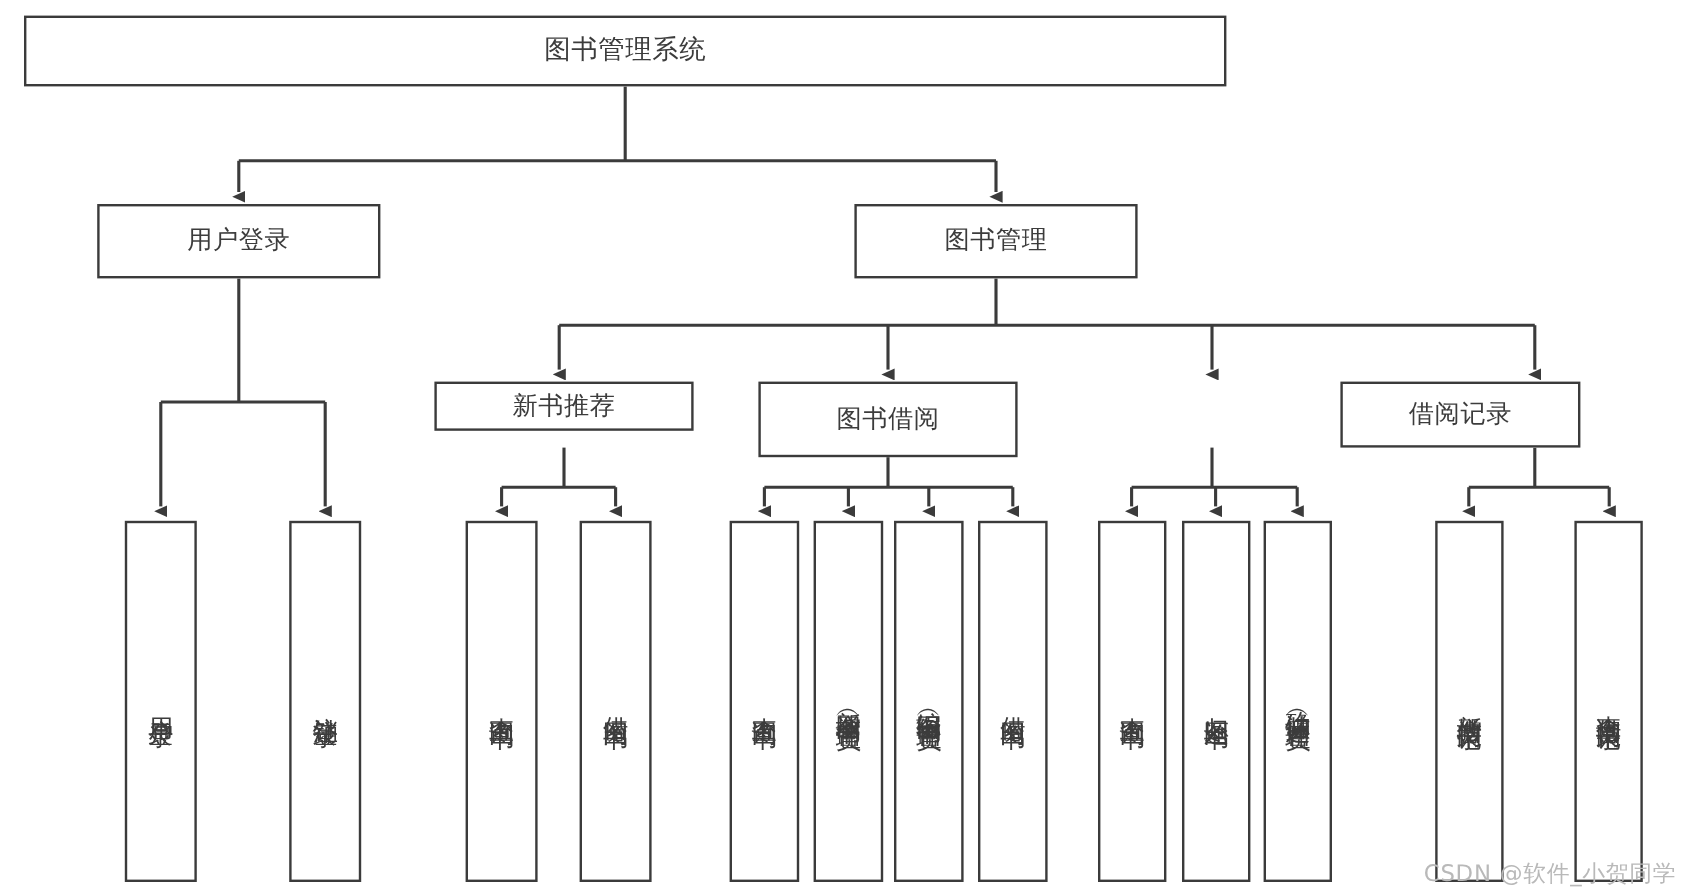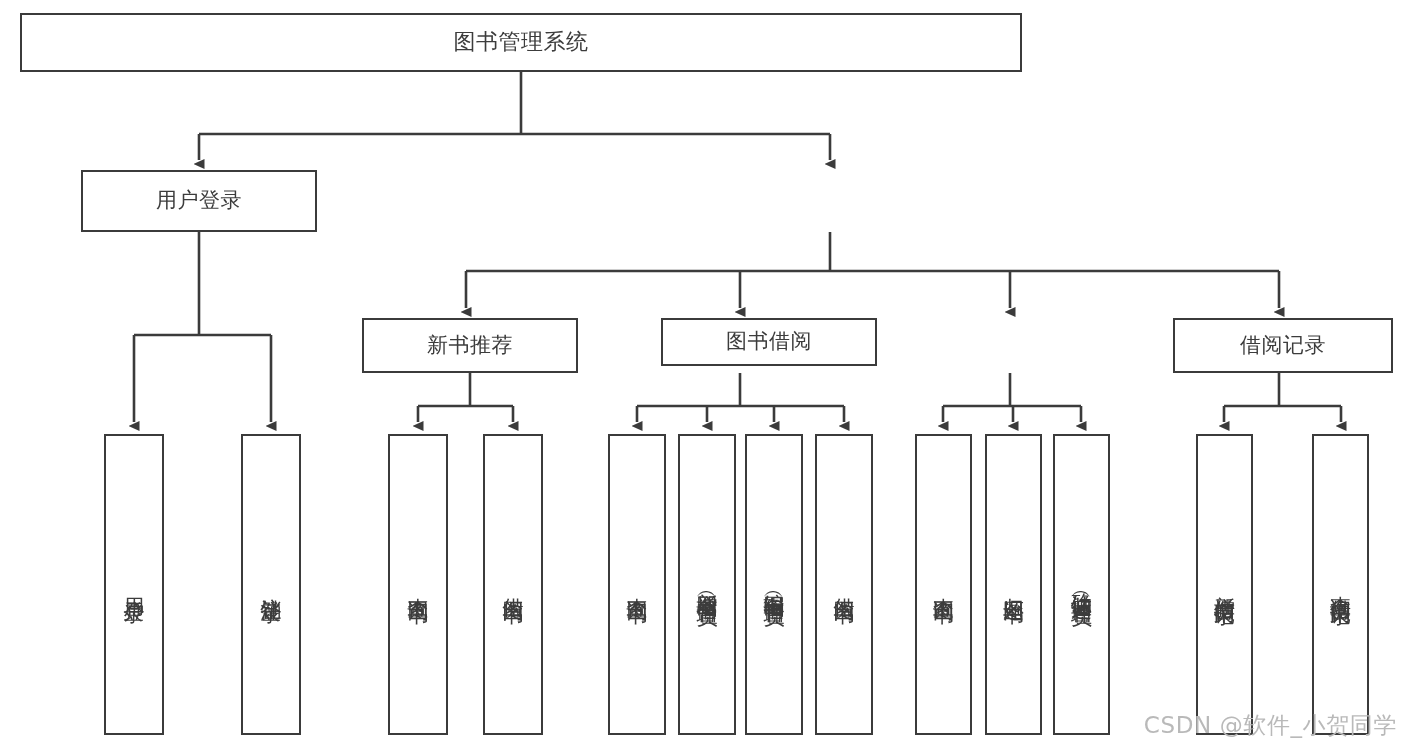--- a/index.html
+++ b/index.html
@@ -58,21 +58,21 @@
   }
   .node.v span {
     writing-mode: vertical-rl;
     text-orientation: upright;
     display: inline-block;
   }
   .watermark {
     position: absolute;
     right: 8px;
     bottom: 6px;
-    font-size: 23px;
+    font-size: 19px;
     color: #b9b9b9;
     letter-spacing: 0.6px;
     z-index: 5;
     white-space: nowrap;
   }
 </style>
 </head>
 <body>
 
 <div id="canvas">
@@ -123,24 +123,25 @@
       <path d="M1279,373 L1279,406"></path>
       <path d="M1224,406 L1341,406"></path>
       <path d="M1224,406 L1224,422" marker-end="url(#arrow)"></path>
       <path d="M1341,406 L1341,422" marker-end="url(#arrow)"></path>
     </g>
   </svg>
 
   <div class="node h root" style="left:20px; top:13px; width:1002px; height:59px;">图书管理系统</div>
 
   <div class="node h" style="left:81px; top:170px; width:236px; height:62px;">用户登录</div>
+  <div class="node h" style="left:712px; top:170px; width:236px; height:62px;">图书管理</div>
 
-  <div class="node h" style="left:362px; top:318px; width:216px; height:55px;">新书推荐</div>
-  <div class="node h" style="left:632px; top:318px; width:216px; height:48px;margin-left:29px;">图书借阅</div>
-  <div class="node h" style="left:1173px; top:318px; width:220px; height:55px;">借阅记录</div>
+  <div class="node h" style="left:362px; top:318px; width:216px; height:41px;">新书推荐</div>
+  <div class="node h" style="left:632px; top:318px; width:216px; height:63px;">图书借阅</div>
+  <div class="node h" style="left:1117px; top:318px; width:200px; height:55px;">借阅记录</div>
 
   <div class="node v" style="left:104px; top:434px; width:60px; height:301px;">
     <span>用户登录</span>
   </div>
   <div class="node v" style="left:241px; top:434px; width:60px; height:301px;">
     <span>注销登录</span>
   </div>
 
   <div class="node v" style="left:388px; top:434px; width:60px; height:301px;">
     <span>查询图书</span>

